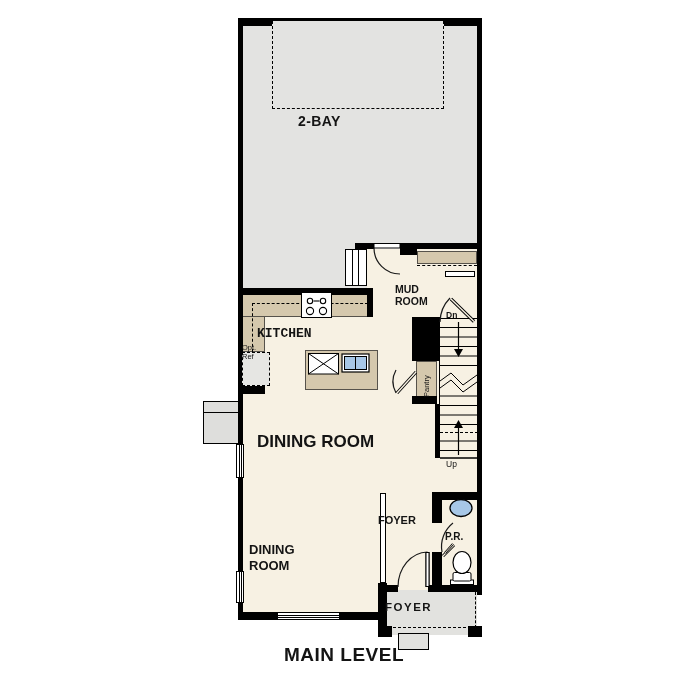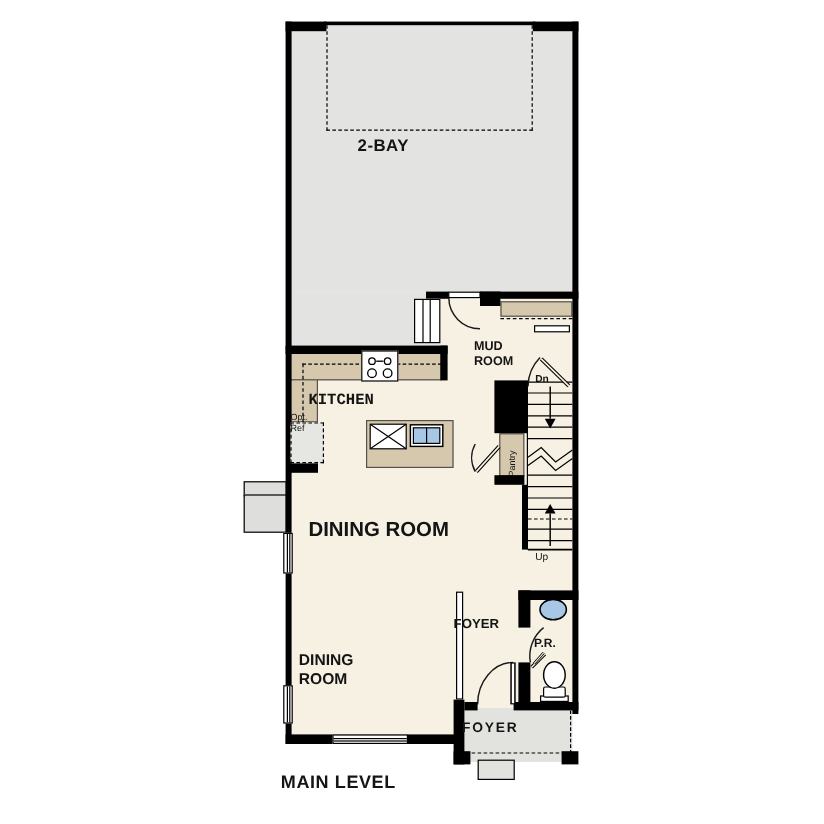--- a/index.html
+++ b/index.html
@@ -101,21 +101,21 @@
   </div>
   <div class="lbl" style="left:257px;top:326px;width:120px;font-size:13px;font-family:Liberation Mono, monospace;">KITCHEN</div>
   <div class="lbl" style="left:257px;top:432px;width:160px;font-size:17px;">DINING ROOM</div>
   <div class="lbl" style="left:249px;top:542px;width:120px;font-size:13px;line-height:15.5px;">
     <span>DINING</span>
     <span>ROOM</span>
   </div>
   <div class="lbl" style="left:378px;top:514px;width:60px;font-size:11px;">FOYER</div>
   <div class="lbl" style="left:445px;top:531px;width:38px;font-size:10px;">P.R.</div>
   <div class="lbl" style="left:385px;top:601px;width:90px;font-size:11.5px;letter-spacing:1.5px;">FOYER</div>
-  <div class="lbl" style="left:234px;top:644px;width:220px;font-size:15px;letter-spacing:0.5px;text-align:left;">MAIN LEVEL</div>
+  <div class="lbl" style="left:234px;top:644px;width:220px;font-size:19px;letter-spacing:0.5px;text-align:center;">MAIN LEVEL</div>
   <div class="lbl" style="left:446px;top:310px;width:24px;font-size:8.5px;font-weight:700;">Dn</div>
   <div class="lbl" style="left:446px;top:459px;width:24px;font-size:8.5px;font-weight:400;">Up</div>
   <div class="lbl" style="left:242px;top:343px;width:28px;font-size:7.5px;line-height:9px;font-weight:400;">
     <span>Opt.</span>
     <span>Ref</span>
   </div>
   <div class="abs" style="left:316px;top:358px;width:15px;height:11px;background:#fff;border:1px solid #000;box-sizing:border-box;"></div>
   <div class="lbl" style="left:316px;top:358px;width:15px;font-size:6.5px;line-height:11px;font-weight:400;">DW</div>
   <div class="lbl" style="left:416px;top:361px;width:21px;height:36px;font-size:7.5px;font-weight:400;writing-mode:vertical-rl;transform:rotate(180deg);line-height:21px;">Pantry</div>
 

